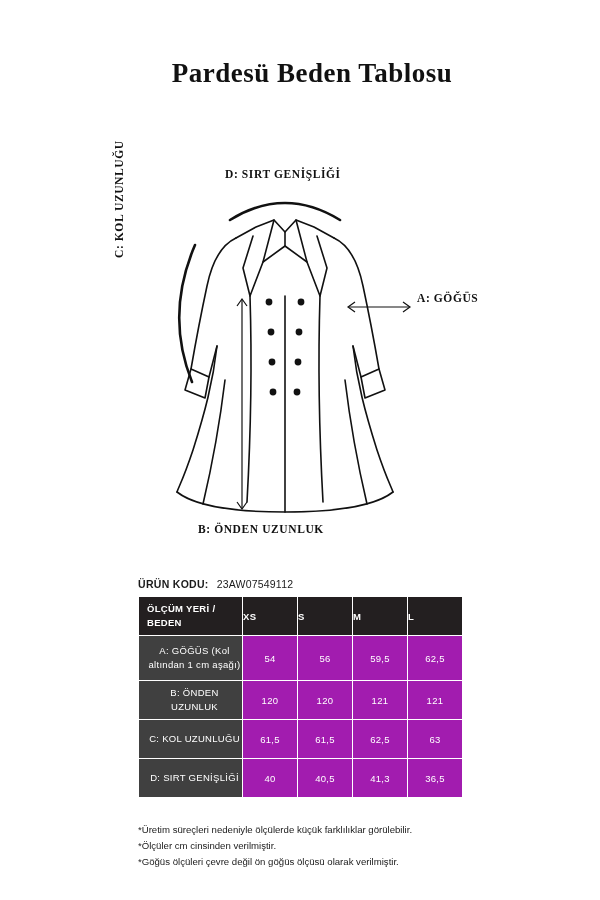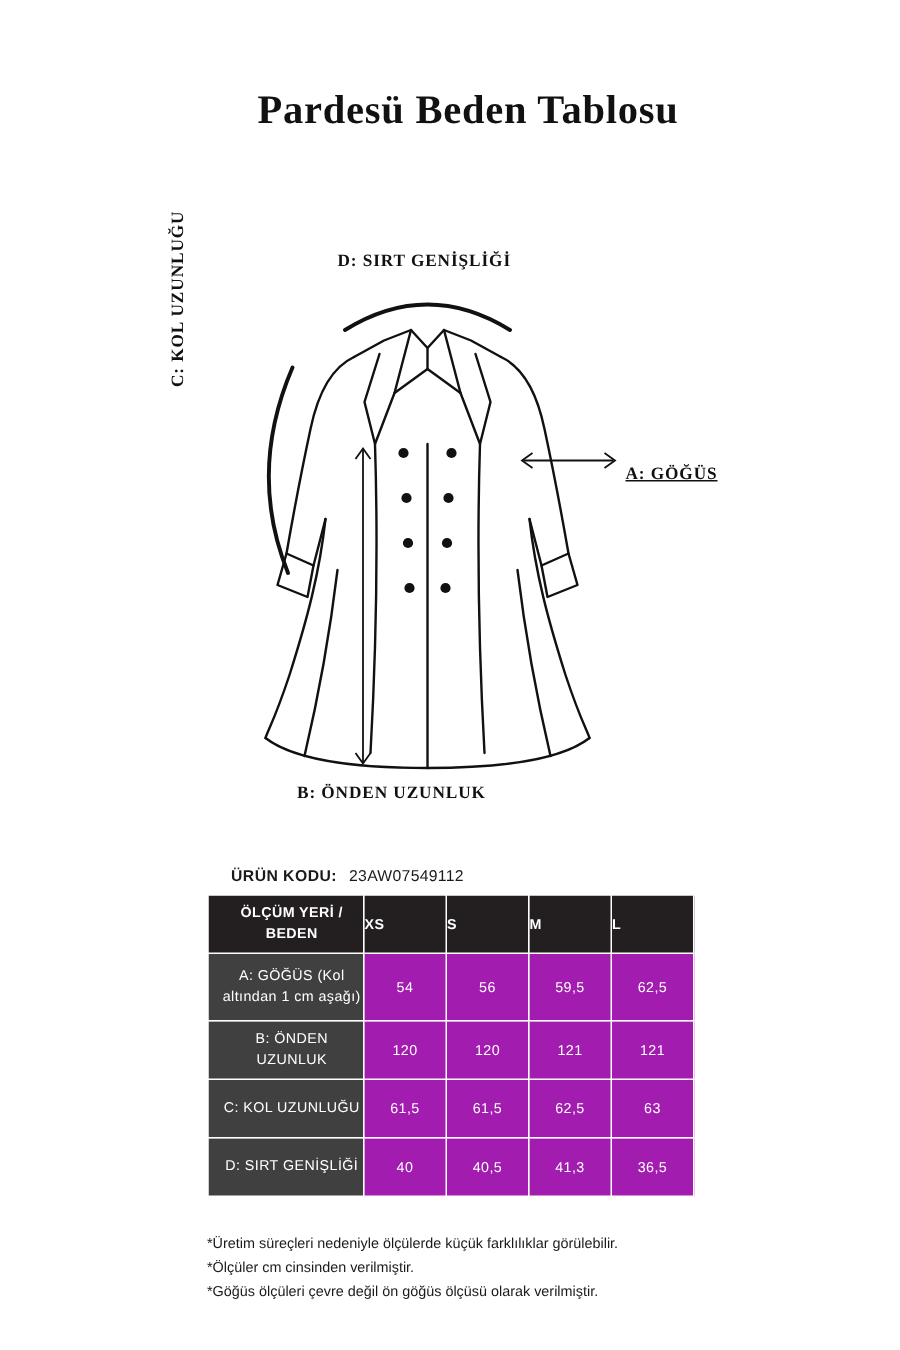--- a/index.html
+++ b/index.html
@@ -46,39 +46,38 @@
   .lbl {
     position: absolute;
     font-family: "Liberation Serif", serif;
     font-weight: bold;
     font-size: 11.5px;
     letter-spacing: 0.6px;
     color: #111111;
     white-space: nowrap;
   }
   .lbl-d { top: 18px; left: 90px; }
-  .lbl-a { top: 160px; left: 282px; text-decoration: underline; }
+  .lbl-a { top: 142px; left: 282px; }
   .lbl-b { top: 373px; left: 63px; }
   .lbl-c {
     top: 108px;
     left: -22px;
     transform: rotate(-90deg);
     transform-origin: left top;
   }
 
   
   .prodcode {
     position: absolute;
     top: 578px;
     left: 138px;
     font-size: 10.5px;
     font-weight: bold;
     letter-spacing: 0.3px;
     color: #1a1a1a;
-    margin-left: 16px;
   }
   .prodcode .val {
     font-weight: normal;
     margin-left: 8px;
     letter-spacing: 0.2px;
   }
 
   
   .table-wrap {
     position: absolute;
@@ -100,21 +99,21 @@
   thead th {
     background: #231f20;
     color: #ffffff;
     font-weight: bold;
     text-align: left;
     height: 38px;
     vertical-align: middle;
     letter-spacing: 0.3px;
   }
   thead th.first {
-    text-align: center;
+    text-align: left;
     padding-left: 8px;
     width: 95px;
     line-height: 1.45;
   }
   tbody td {
     background: #a21caf;
     color: #ffffff;
     text-align: center;
     vertical-align: middle;
     height: 38px;

